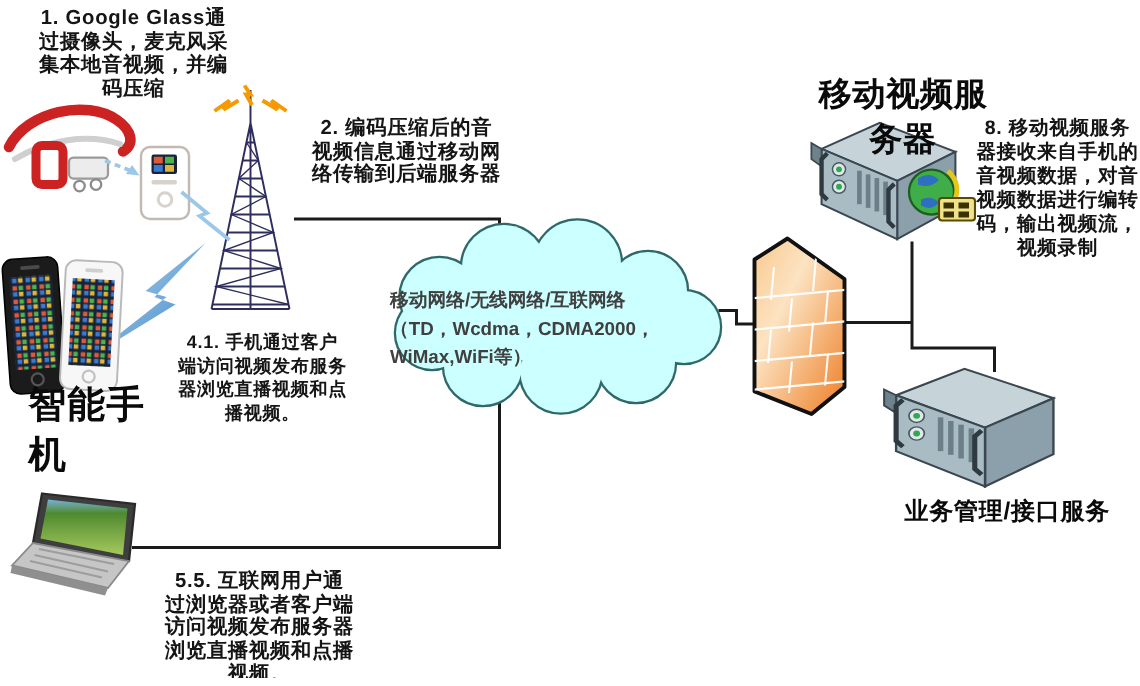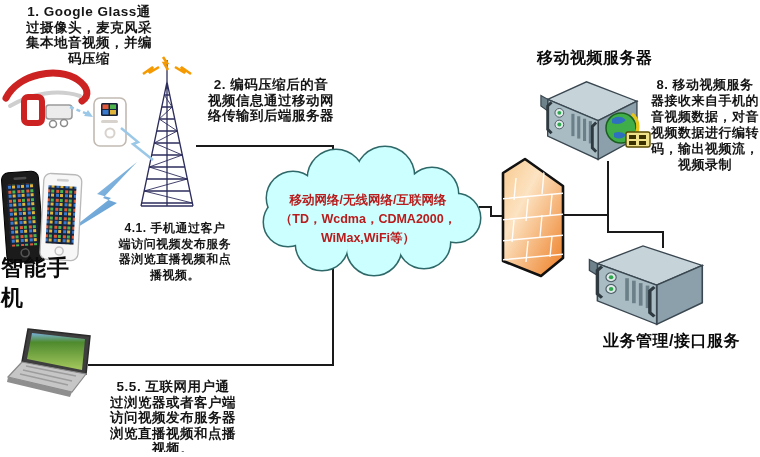--- a/index.html
+++ b/index.html
@@ -10,26 +10,26 @@
   .note{
     position:absolute;font-weight:bold;white-space:pre-line;text-align:center;
     color:#151515;letter-spacing:0.5px;
   }
   .note1{left:8px;top:4px;width:162px;font-size:13.5px;line-height:15.5px;}
   .note2{left:194px;top:77px;width:154px;font-size:13.5px;line-height:15.5px;}
   .note3{left:650px;top:77px;width:110px;font-size:13px;line-height:16px;}
   .note41{left:84px;top:221px;width:182px;font-size:12px;line-height:15.5px;}
   .note42{left:90px;top:379px;width:166px;font-size:13.5px;line-height:15.5px;}
   .device-label{position:absolute;font-weight:bold;color:#0a0a0a;}
-  .label-smartphone{left:1px;top:253px;width:90px;font-size:22px;letter-spacing:1px;font-family:Liberation Serif, serif;}
-  .label-mvs{left:537px;top:48px;width:130px;font-size:16px;letter-spacing:0.5px;}
+  .label-smartphone{left:19px;top:253px;width:90px;font-size:25px;letter-spacing:1px;font-family:Liberation Serif, serif;}
+  .label-mvs{left:537px;top:48px;width:130px;font-size:22px;letter-spacing:0.5px;text-align:center;}
   .label-biz{left:603px;top:331px;width:156px;font-size:16px;letter-spacing:0.5px;}
   .cloud-text{
-    position:absolute;left:260px;top:191px;width:216px;text-align:center;
-    font-weight:bold;font-size:12.5px;line-height:19px;white-space:pre-line;color:#b91c1c;
+    position:absolute;left:260px;top:191px;width:216px;text-align:left;
+    font-weight:bold;font-size:12.5px;line-height:19px;white-space:pre-line;color:#404040;
   }
   svg{position:absolute;left:0;top:0;}
 </style>
 </head>
 <body>
 
 <div id="canvas">
 
   <svg width="760" height="457" viewBox="0 0 760 457">
     <defs>

